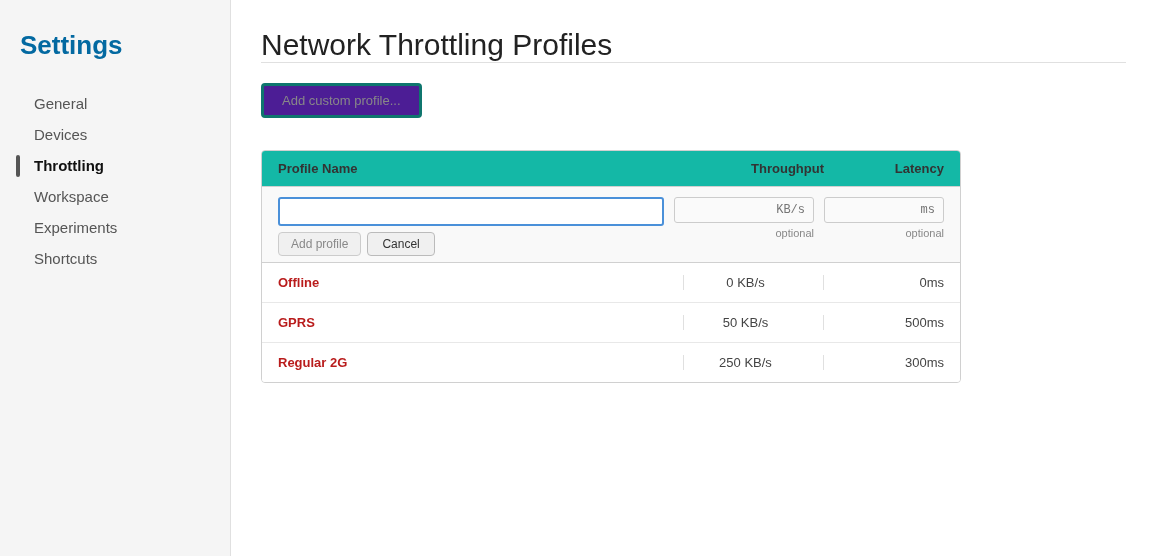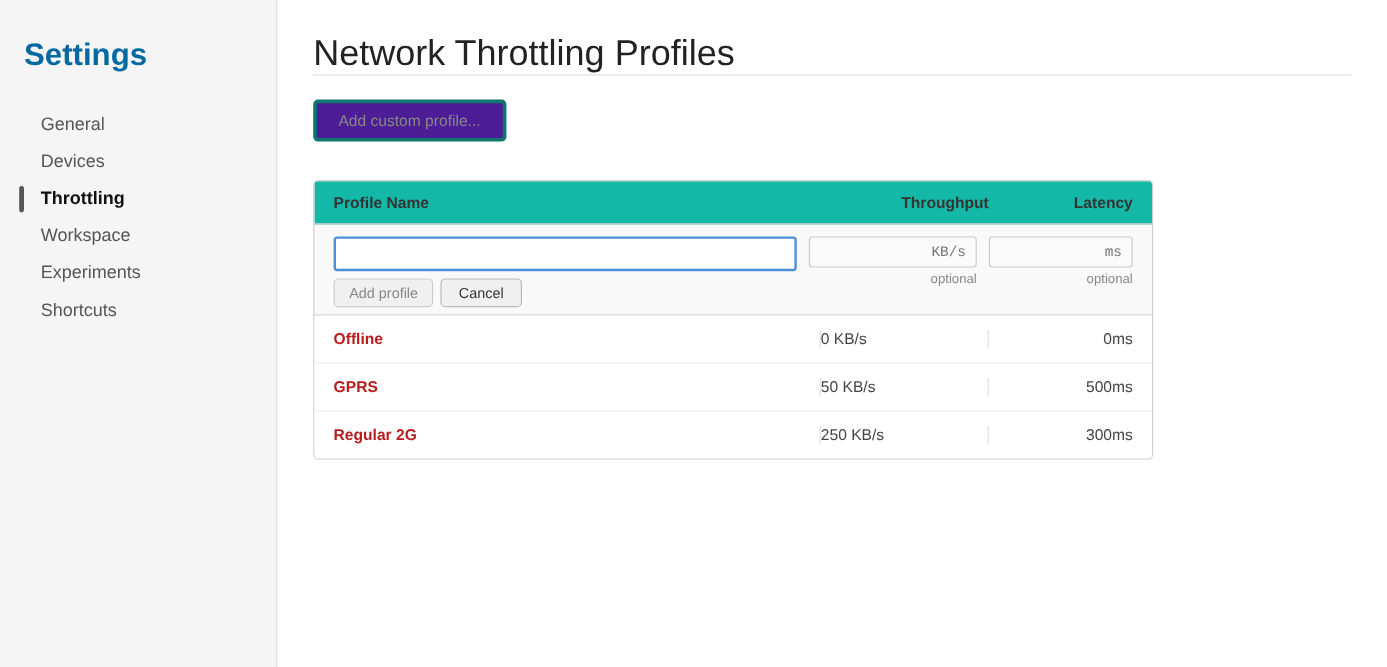--- a/index.html
+++ b/index.html
@@ -238,21 +238,21 @@
       font-weight: 600;
       color: #b91c1c;
       padding-right: 16px;
       border-right: 1px solid #e0e0e0;
     }
 
     .profile-row-throughput {
       width: 140px;
       font-size: 13px;
       color: #444;
-      text-align: left;
+      text-align: center;
       padding-right: 16px;
       border-right: 1px solid #e0e0e0;
     }
 
     .profile-row-latency {
       width: 120px;
       font-size: 13px;
       color: #444;
       text-align: right;
     }

